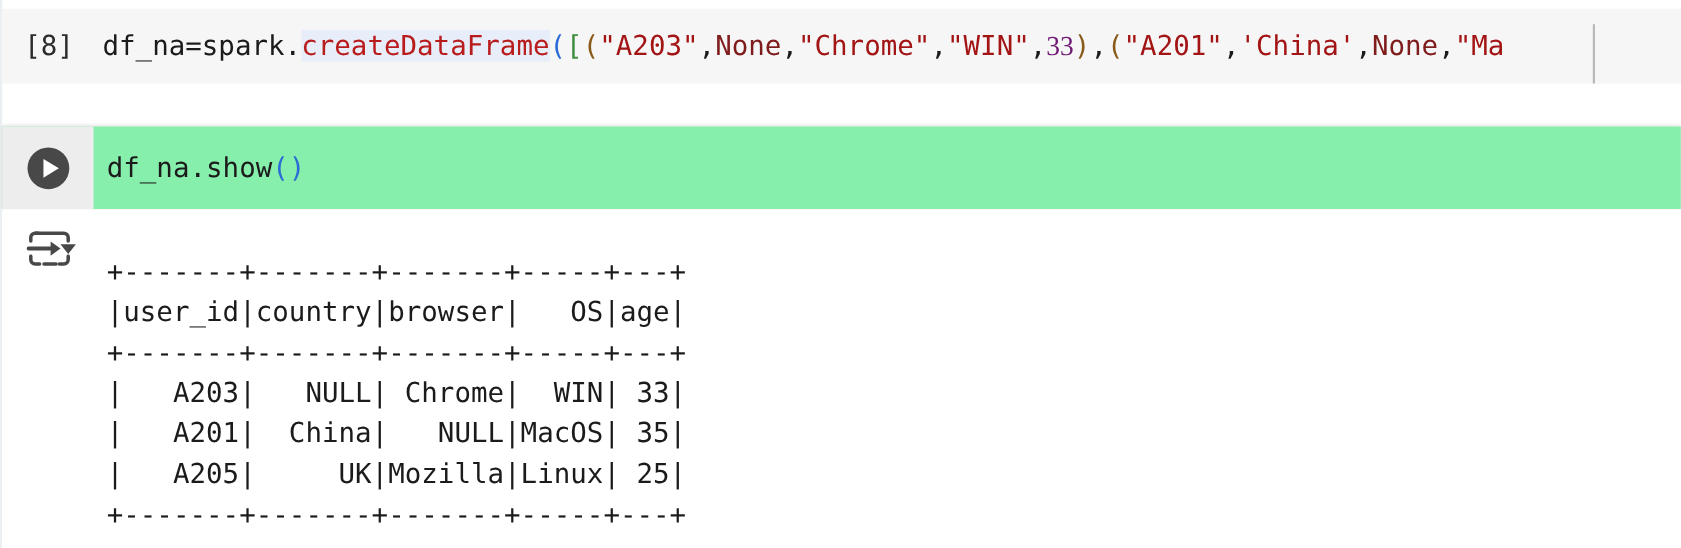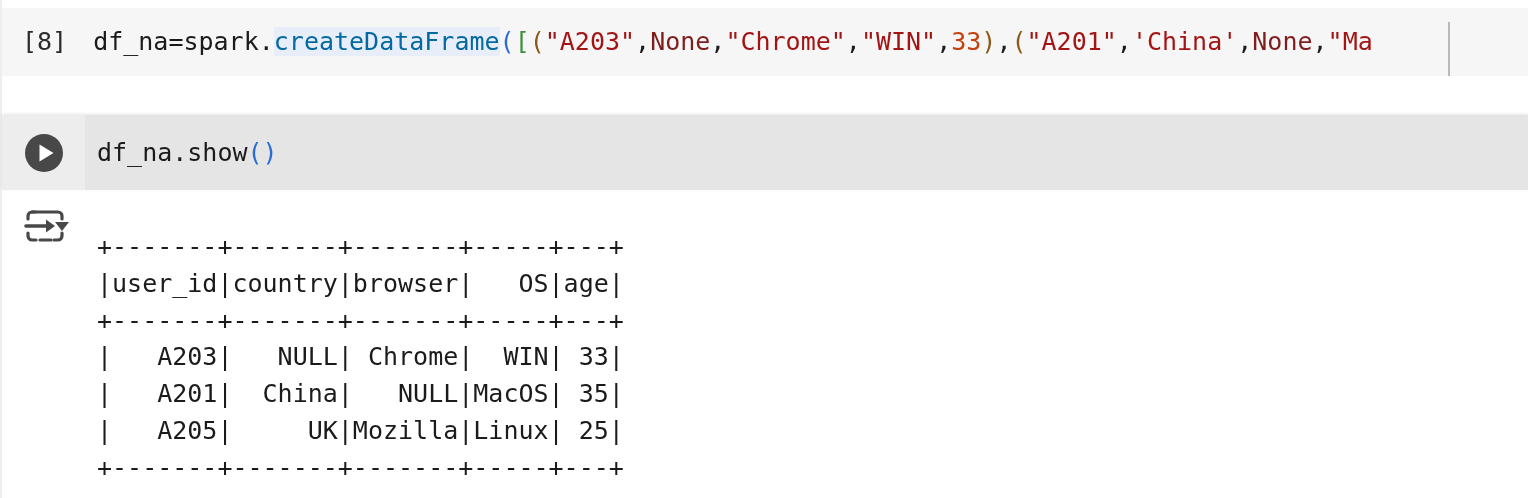--- a/index.html
+++ b/index.html
@@ -70,21 +70,21 @@
     background: #b9b9b9;
   }
 
   
   .cell-two {
     position: absolute;
     left: 2px;
     top: 115px;
     width: 1526px;
     height: 75px;
-    background: #e5e5e5;
+    background: #86efac;
     box-shadow: 0 -1px 3px rgba(0,0,0,0.10);
   }
   .run-gutter {
     position: absolute;
     left: 0;
     top: 0;
     width: 83px;
     height: 75px;
     background: #ededed;
     display: flex;
@@ -133,26 +133,26 @@
     font-size: 25px;
     line-height: 36.8px;
     color: #1b1b1b;
     letter-spacing: 0px;
   }
 
   
   .tok-plain   { color: #1b1b1b; }
   .tok-str     { color: #a31515; }
   .tok-kw      { color: #7f1d1d; }
-  .tok-num     { color: #c2410c; }
+  .tok-num     { color: #701a75; font-family: Liberation Serif, serif; }
   .tok-paren1  { color: #2a6bd6; }
   .tok-paren2  { color: #3f8f3f; }
   .tok-paren3  { color: #8a5a1a; }
   .tok-punct   { color: #1b1b1b; }
-  .tok-sel     { background: #e8edfa; color: #0369a1; }
+  .tok-sel     { background: #e8edfa; color: #b91c1c; }
 </style>
 </head>
 <body>
 
 <div class="left-rule"></div>
 
 <div class="cell-one">
   <div class="cell-one-line">
     <span class="prompt-label">[8]</span>
     <span class="code-line-1" id="cell1-code"><span class="tok-plain">df_na=spark.</span><span class="tok-sel">createDataFrame</span><span class="tok-paren1">(</span><span class="tok-paren2">[</span><span class="tok-paren3">(</span><span class="tok-str">"A203"</span><span class="tok-punct">,</span><span class="tok-kw">None</span><span class="tok-punct">,</span><span class="tok-str">"Chrome"</span><span class="tok-punct">,</span><span class="tok-str">"WIN"</span><span class="tok-punct">,</span><span class="tok-num">33</span><span class="tok-paren3">)</span><span class="tok-punct">,</span><span class="tok-paren3">(</span><span class="tok-str">"A201"</span><span class="tok-punct">,</span><span class="tok-str">'China'</span><span class="tok-punct">,</span><span class="tok-kw">None</span><span class="tok-punct">,</span><span class="tok-str">"Ma</span></span>

